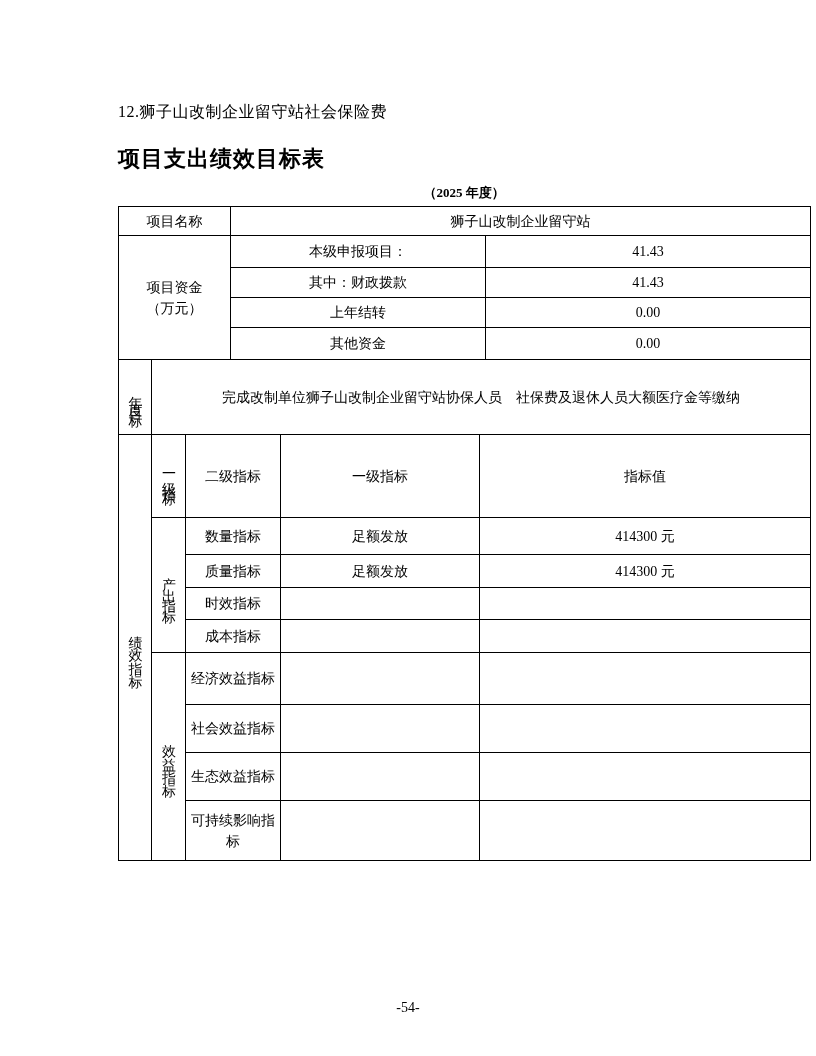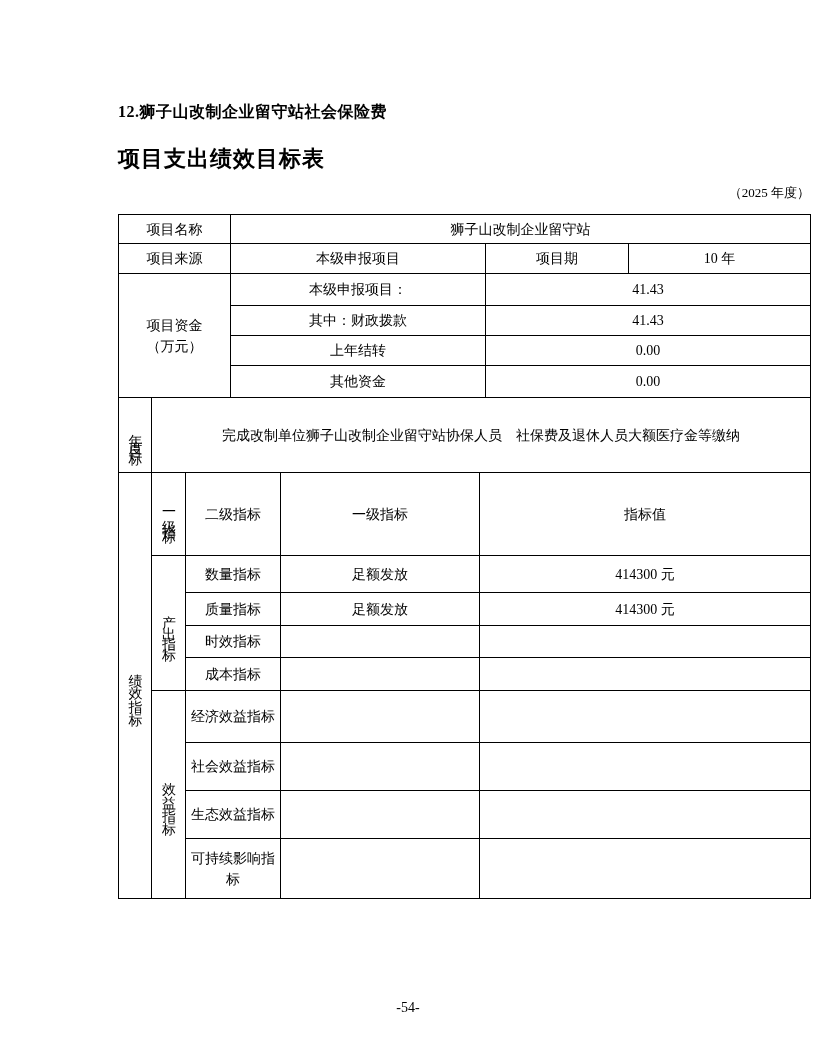--- a/index.html
+++ b/index.html
@@ -7,36 +7,36 @@
     position: relative;
     width: 816px; height: 1056px;
     background: #ffffff;
     margin: 0 auto;
     font-family: "Liberation Serif", "DejaVu Serif", serif;
     color: #000;
     overflow: hidden;
   }
   .section-heading {
     position: absolute; left: 118px; top: 102px;
-    font-size: 16px; font-weight: bold; letter-spacing: 0.5px;
+    font-size: 16px; font-weight: normal; letter-spacing: 0.5px;
   }
   .doc-title {
     position: absolute; left: 118px; top: 144px; width: 692px;
     text-align: left; font-size: 22px; font-weight: bold; letter-spacing: 1px;
   }
   .doc-subtitle {
     position: absolute; left: 118px; top: 184px; width: 692px;
-    text-align: right; font-size: 13px;
+    text-align: center; font-size: 13px; font-weight: bold;
   }
   .tablewrap { position: absolute; left: 118px; top: 206px; width: 692px; }
   table.t {
     border-collapse: collapse; table-layout: fixed;
     width: 692px; margin-top: -1px;
   }
-  table.t:first-child { margin-top: 8px; padding-left: 48px; }
+  table.t:first-child { margin-top: 0; padding-left: 48px; }
   table.t td {
     border: 1px solid #000;
     font-size: 14px; line-height: 1.5;
     text-align: center; vertical-align: middle;
     padding: 0; overflow: hidden;
   }
   td.small-wrap { font-size: 12.5px; padding: 2px 3px; line-height: 1.55; }
   td.lbl-left { text-align: left; }
   td.pad12 { padding-left: 12px; }
   td.pad26 { padding-left: 26px; }
@@ -76,26 +76,20 @@
           <col style="width:112px">
           <col style="width:255px">
           <col style="width:143px">
           <col style="width:182px">
         </colgroup>
       <tbody>
           <tr style="height:29px">
         <td>项目名称</td>
         <td colspan="3">狮子山改制企业留守站</td>
       </tr>
-      <tr style="height:30px">
-        <td>项目来源</td>
-        <td>本级申报项目</td>
-        <td>项目期</td>
-        <td>10 年</td>
-      </tr>
     </tbody>
       </table>
 
     <table class="t">
       <colgroup>
           <col style="width:112px">
           <col style="width:255px">
           <col style="width:325px">
         </colgroup>
       <tbody>

